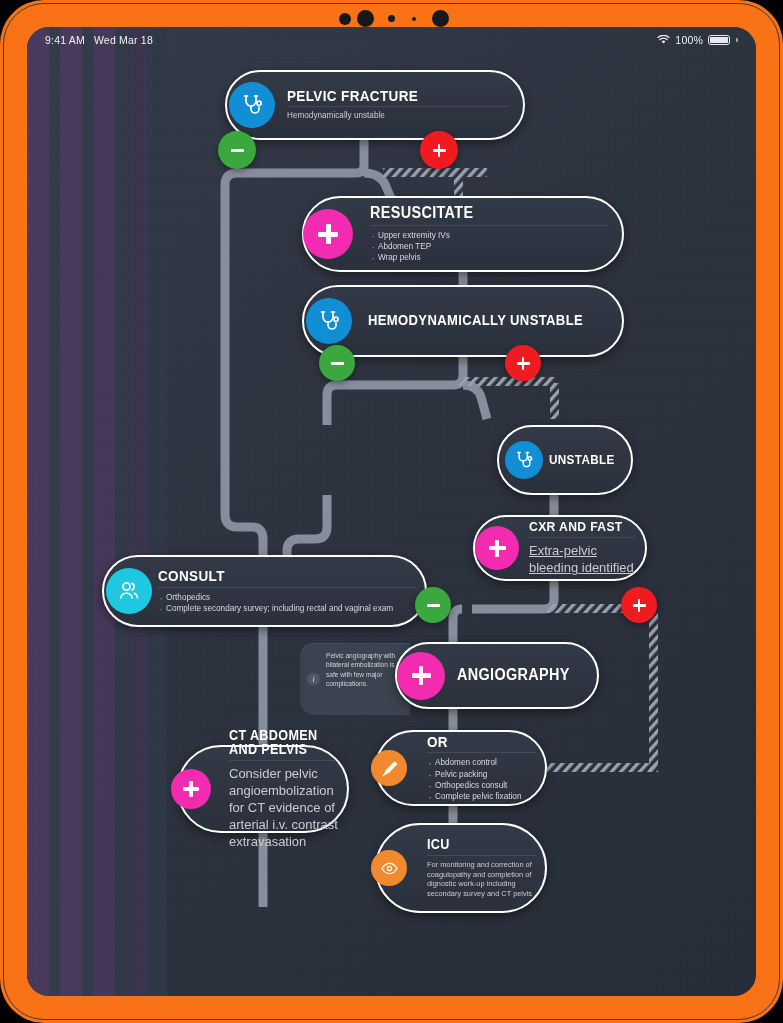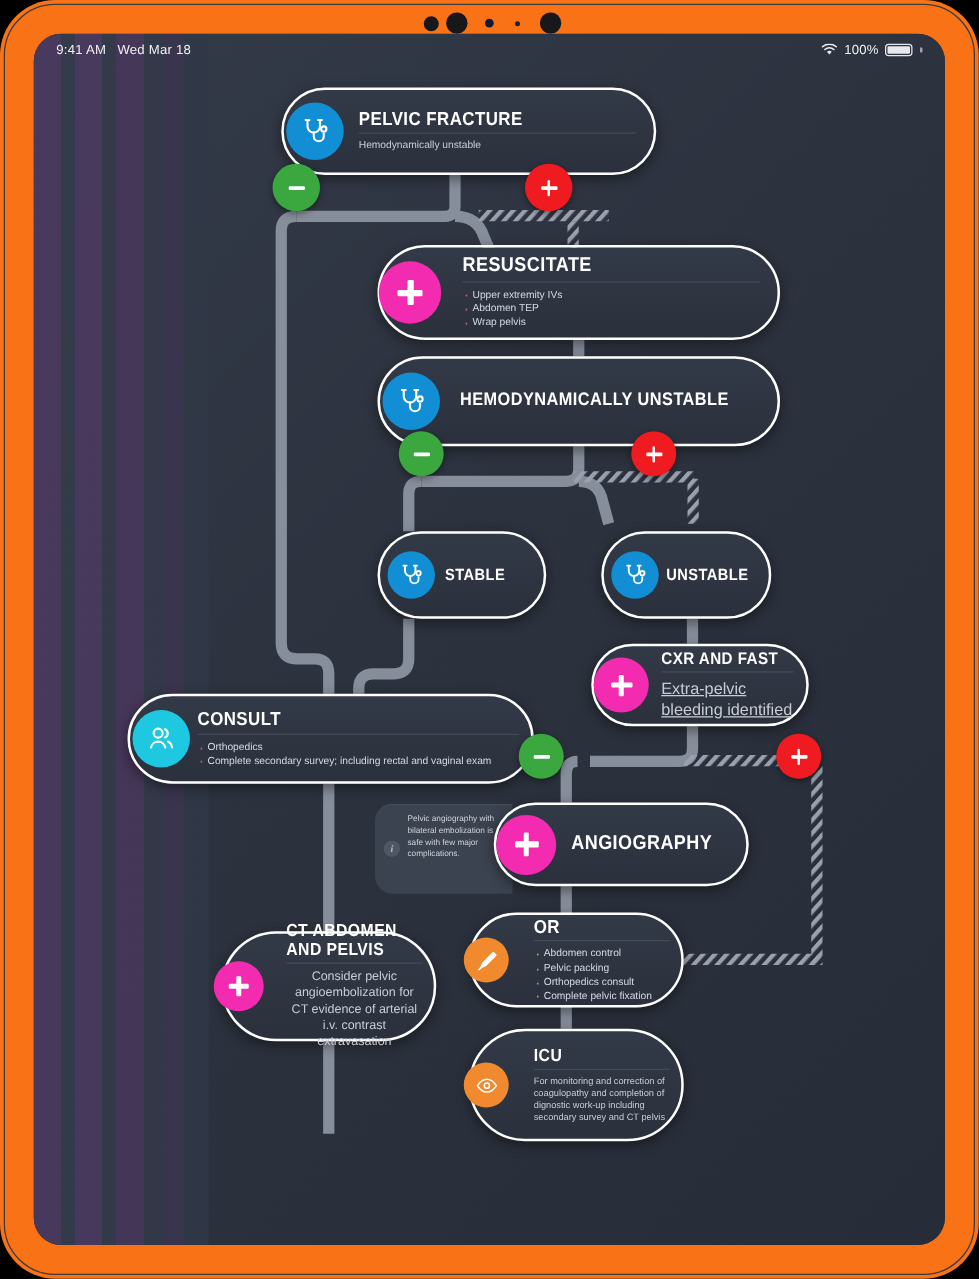--- a/index.html
+++ b/index.html
@@ -302,35 +302,22 @@
             <path d="M4.5 3 h3 M14.5 3 h3"></path>
             <path d="M11 13 v3 a4 4 0 0 0 8 0 v-2"></path>
             <circle cx="19" cy="10.2" r="2.1"></circle>
           </svg>
         </div>
         <div class="node-body" style="padding-left:64px; padding-right:14px;">
           <div class="node-title" style="font-size:14.5px;">Hemodynamically Unstable</div>
         </div>
       </div>
 
-      <div class="node" style="left:275px; top:398px; width:135px; height:70px;">
-        <div class="node-icon" style="width:38px;height:38px;background:#128ed4;left:6px;">
-          <svg width="20" height="20" viewBox="0 0 24 24" fill="none" stroke="#fff" stroke-width="1.8" stroke-linecap="round">
-            <path d="M6 3 v5 a5 5 0 0 0 10 0 V3"></path>
-            <path d="M4.5 3 h3 M14.5 3 h3"></path>
-            <path d="M11 13 v3 a4 4 0 0 0 8 0 v-2"></path>
-            <circle cx="19" cy="10.2" r="2.1"></circle>
-          </svg>
-        </div>
-        <div class="node-body" style="padding-left:52px; padding-right:10px;">
-          <div class="node-title" style="font-size:13px;">Stable</div>
-        </div>
-      </div>
-
-      <div class="node" style="left:454px; top:398px; width:136px; height:70px;">
+
+      <div class="node" style="left:470px; top:398px; width:136px; height:70px;">
         <div class="node-icon" style="width:38px;height:38px;background:#128ed4;left:6px;">
           <svg width="20" height="20" viewBox="0 0 24 24" fill="none" stroke="#fff" stroke-width="1.8" stroke-linecap="round">
             <path d="M6 3 v5 a5 5 0 0 0 10 0 V3"></path>
             <path d="M4.5 3 h3 M14.5 3 h3"></path>
             <path d="M11 13 v3 a4 4 0 0 0 8 0 v-2"></path>
             <circle cx="19" cy="10.2" r="2.1"></circle>
           </svg>
         </div>
         <div class="node-body" style="padding-left:50px; padding-right:10px;">
           <div class="node-title" style="font-size:13px;">Unstable</div>
@@ -390,21 +377,21 @@
       <div class="node boxy" style="left:150px; top:718px; width:172px; height:88px;">
         <div class="node-icon" style="width:40px;height:40px;background:#f32bb0;left:-8px;">
           <span style="position:relative;width:20px;height:20px;display:block;">
             <span style="position:absolute;left:2px;right:2px;top:7.8px;height:4.2px;background:#fff;border-radius:1px;"></span>
             <span style="position:absolute;top:2px;bottom:2px;left:7.8px;width:4.2px;background:#fff;border-radius:1px;"></span>
           </span>
         </div>
         <div class="node-body" style="padding-left:50px; padding-right:9px;">
           <div class="node-title" style="font-size:14px;">CT Abdomen and Pelvis</div>
           <div class="divider"></div>
-          <div class="node-sub" style="font-size:10px;text-align:center;">Consider pelvic angioembolization for CT evidence of arterial i.v. contrast extravasation</div>
+          <div class="node-sub" style="font-size:13px;">Consider pelvic angioembolization for CT evidence of arterial i.v. contrast extravasation</div>
         </div>
       </div>
 
       <div class="node boxy" style="left:348px; top:703px; width:172px; height:76px;">
         <div class="node-icon" style="width:36px;height:36px;background:#f18a2e;left:-6px;">
           <svg width="19" height="19" viewBox="0 0 24 24" fill="none" stroke="#fff" stroke-width="1.7" stroke-linecap="round" stroke-linejoin="round">
             <path d="M18.5 4 L11 11.5 L8 14.5 L6 19 L10.5 17 L13.5 14 L21 6.5 Z" fill="#fff" stroke="#fff"></path>
             <path d="M6 19 L4 21" stroke="#fff"></path>
           </svg>
         </div>

